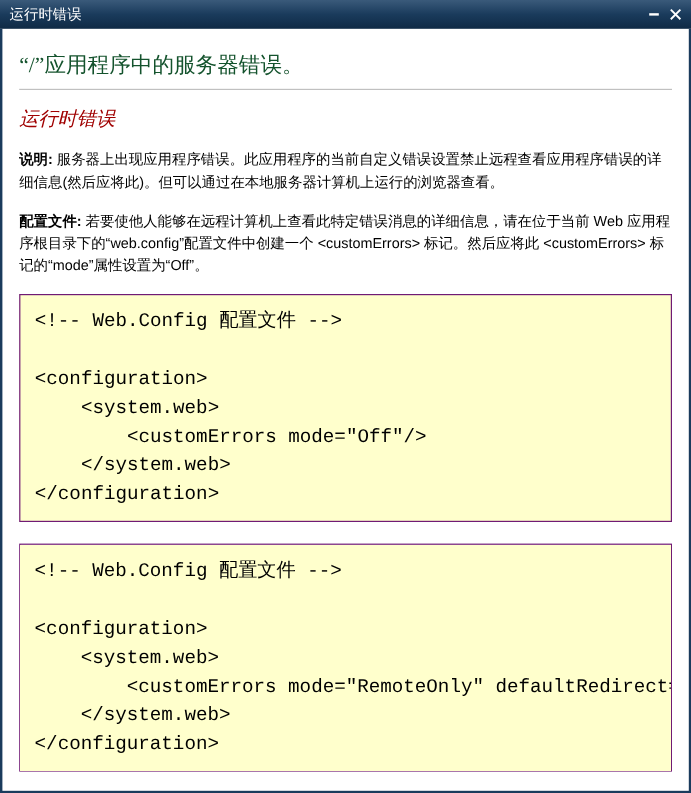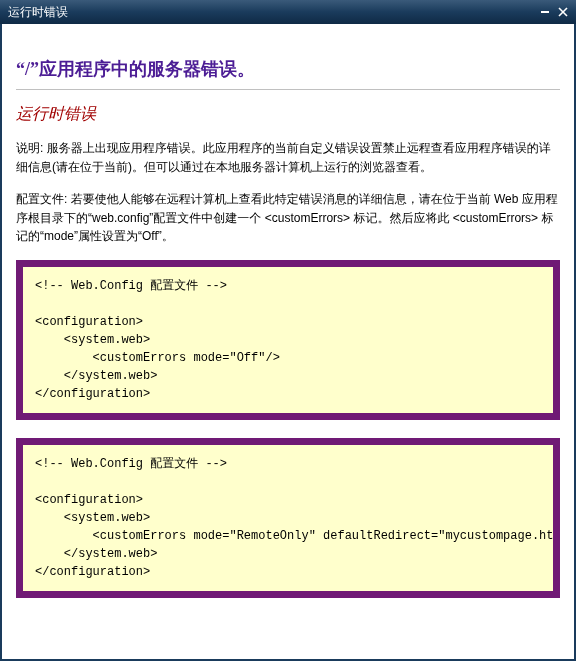--- a/index.html
+++ b/index.html
@@ -1,26 +1,26 @@
 <!DOCTYPE html>
 <html><head>
 <meta charset="utf-8">
 <style>
   * { margin: 0; padding: 0; box-sizing: border-box; }
   body { font-family: "Microsoft YaHei", Arial, sans-serif; width: 576px; height: 661px; background: #fff; overflow: hidden; }
   .titlebar { background: #1a3b5c; background: linear-gradient(to bottom, #3a5a7a 0%, #1a3b5c 50%, #0f2a45 100%); height: 24px; display: flex; align-items: center; padding: 0 4px 0 8px; color: #fff; font-size: 12px; }
   .titlebar .title { flex: 1; }
   .titlebar .winbtn { width: 18px; height: 16px; display: inline-flex; align-items: center; justify-content: center; font-size: 11px; cursor: pointer; color: #fff; }
   .content { padding: 12px 14px; font-size: 12px; color: #000; }
-  .h1 { color: #4c1d95; font-size: 18px; font-family: "SimSun", serif; font-weight: bold; margin: 21px 0 8px 0; }
+  .h1 { color: #14532d; font-size: 18px; font-family: "SimSun", serif; font-weight: normal; margin: 6px 0 8px 0; }
   hr.sep { border: none; border-top: 1px solid #c0c0c0; margin: 0 0 14px 0; }
   .h2 { color: #a00000; font-family: "SimSun", serif; font-style: italic; font-size: 16px; font-weight: normal; margin: 6px 0 14px 0; }
   .para { line-height: 1.55; margin-bottom: 14px; font-size: 12px; }
-  .para .label { font-weight: normal; text-align: center; }
-  .codebox { background: #ffffcc; border: 7px solid #701a75; padding: 10px 12px; margin: 4px 0 18px 0; font-family: Consolas, "Courier New", monospace; font-size: 12px; line-height: 1.5; white-space: pre; overflow-x: auto; }
+  .para .label { font-weight: bold; text-align: center; }
+  .codebox { background: #ffffcc; border: 1px solid #701a75; padding: 10px 12px; margin: 4px 0 18px 0; font-family: Consolas, "Courier New", monospace; font-size: 16px; line-height: 1.5; white-space: pre; overflow-x: auto; }
   .border-frame { border: 2px solid #1a3b5c; border-top: none; height: calc(661px - 24px); overflow: hidden; }
 </style>
 </head>
 <body>
 
 <div class="titlebar">
   <span class="title">运行时错误</span>
   <span class="winbtn" title="minimize">
     <svg width="10" height="10" viewBox="0 0 10 10">
         <rect x="1" y="4" width="8" height="2" fill="#fff"></rect>
@@ -36,21 +36,21 @@
 
 <div class="border-frame">
   <div class="content">
 
     <h1 class="h1">“/”应用程序中的服务器错误。</h1>
     <hr class="sep">
 
     <h2 class="h2">运行时错误</h2>
 
     <p class="para">
-      <span class="label">说明:</span><span> 服务器上出现应用程序错误。此应用程序的当前自定义错误设置禁止远程查看应用程序错误的详细信息(请在位于当前)。但可以通过在本地服务器计算机上运行的浏览器查看。</span>
+      <span class="label">说明:</span><span> 服务器上出现应用程序错误。此应用程序的当前自定义错误设置禁止远程查看应用程序错误的详细信息(然后应将此)。但可以通过在本地服务器计算机上运行的浏览器查看。</span>
     </p>
 
     <p class="para">
       <span class="label">配置文件:</span><span> 若要使他人能够在远程计算机上查看此特定错误消息的详细信息，请在位于当前 Web 应用程序根目录下的“web.config”配置文件中创建一个 &lt;customErrors&gt; 标记。然后应将此 &lt;customErrors&gt; 标记的“mode”属性设置为“Off”。</span>
     </p>
 
     <div class="codebox">&lt;!-- Web.Config 配置文件 --&gt;
 
 &lt;configuration&gt;
     &lt;system.web&gt;

